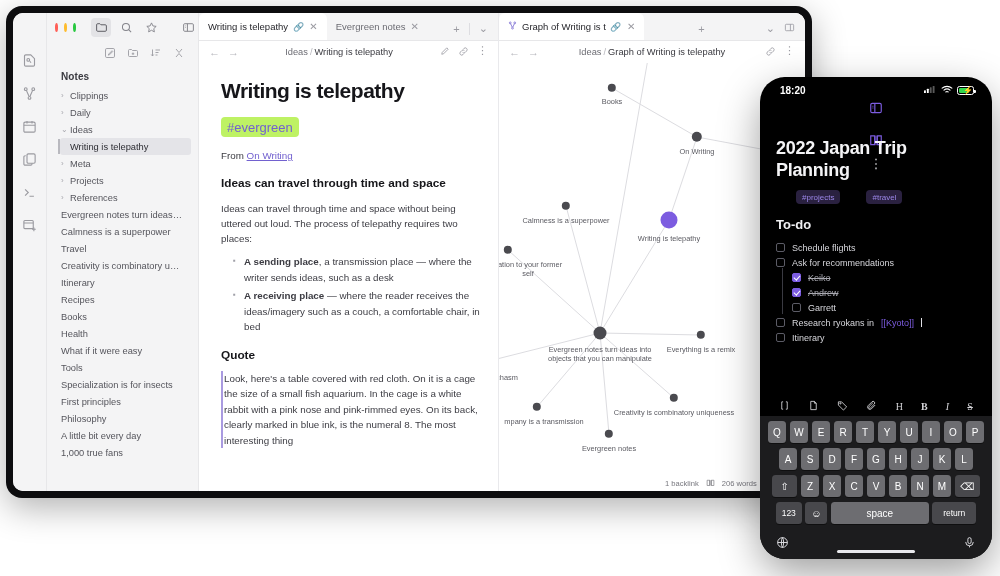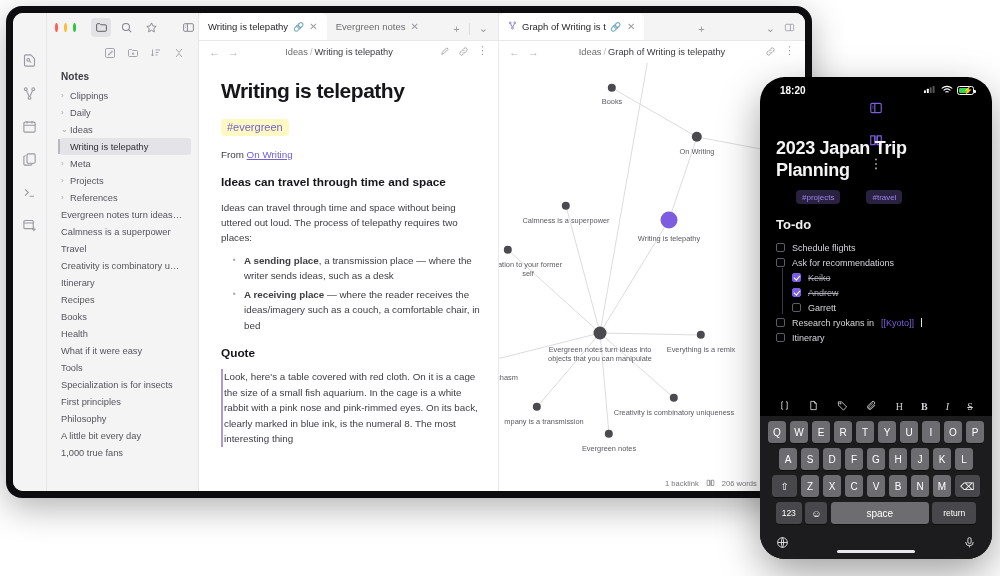--- a/index.html
+++ b/index.html
@@ -114,22 +114,22 @@
   .crumb-nav { color: #b6b6bc; font-size: 11px; }
   .crumb-center { flex: 1; text-align: center; }
   .crumb-center .sep { color: #b6b6bc; margin: 0 2px; }
   .crumb-center .leaf { color: #3a3a40; }
   .crumb-acts { display: flex; gap: 8px; color: #9a9aa1; }
   .crumb-acts svg { width: 11px; height: 11px; }
 
   .note-body { flex: 1; overflow: hidden; padding: 4px 18px 0 22px; }
   .note-h1 { font-size: 21px; font-weight: bold; color: #16161a; letter-spacing: -.5px; margin: 12px 0 14px; }
   .tagpill {
-    display: inline-block; background: #fef9c3; color: #7261cf;
-    font-size: 11px; padding: 2.5px 6px; border-radius: 4px;
+    display: inline-block; background: #bef264; color: #7261cf;
+    font-size: 13px; padding: 2.5px 6px; border-radius: 4px;
   }
   .note-p { font-size: 9.8px; color: #3c3c43; line-height: 15px; margin-top: 11px; }
   .note-link { color: #7261cf; text-decoration: underline; }
   .note-h2 { font-size: 11.8px; font-weight: bold; color: #16161a; margin-top: 13px; }
   ul.note-ul { margin: 8px 0 0 14px; }
   ul.note-ul li { font-size: 9.8px; color: #3c3c43; line-height: 15.5px; margin-bottom: 3px; list-style: none; position: relative; padding-left: 9px;}
   ul.note-ul li::before { content: "▪"; position: absolute; left: -2px; top: -1px; color: #a0a0a8; font-size: 8px; }
   .quote {
     border-left: 2px solid #a99ae0; padding-left: 1px; margin-top: 9px;
     font-size: 9.8px; color: #3c3c43; line-height: 15.5px;
@@ -612,21 +612,21 @@
         <span class="ph-ic">
           <svg viewBox="0 0 24 24" fill="none" stroke="currentColor" stroke-width="2">
               <path d="M3 5h7v15H3zM14 5h7v15h-7z"></path>
               <path d="M10 5v15M14 5v15"></path>
             </svg>
         </span>
         <span class="ph-ic dots">⋮</span>
       </div>
 
       <div class="ph-content">
-        <div class="ph-title">2023 Japan Trip Planning</div>
+        <div class="ph-title">2022 Japan Trip Planning</div>
         <div class="ph-tags" id="phone-tags">
             <span class="ph-tag">#projects</span>
             <span class="ph-tag">#travel</span>
           </div>
         <div class="ph-h2">To-do</div>
         <div class="todo" id="phone-todos">
             <div class="todo-item">
               <span class="cb"></span>
               <span>Schedule flights</span>
             </div>

